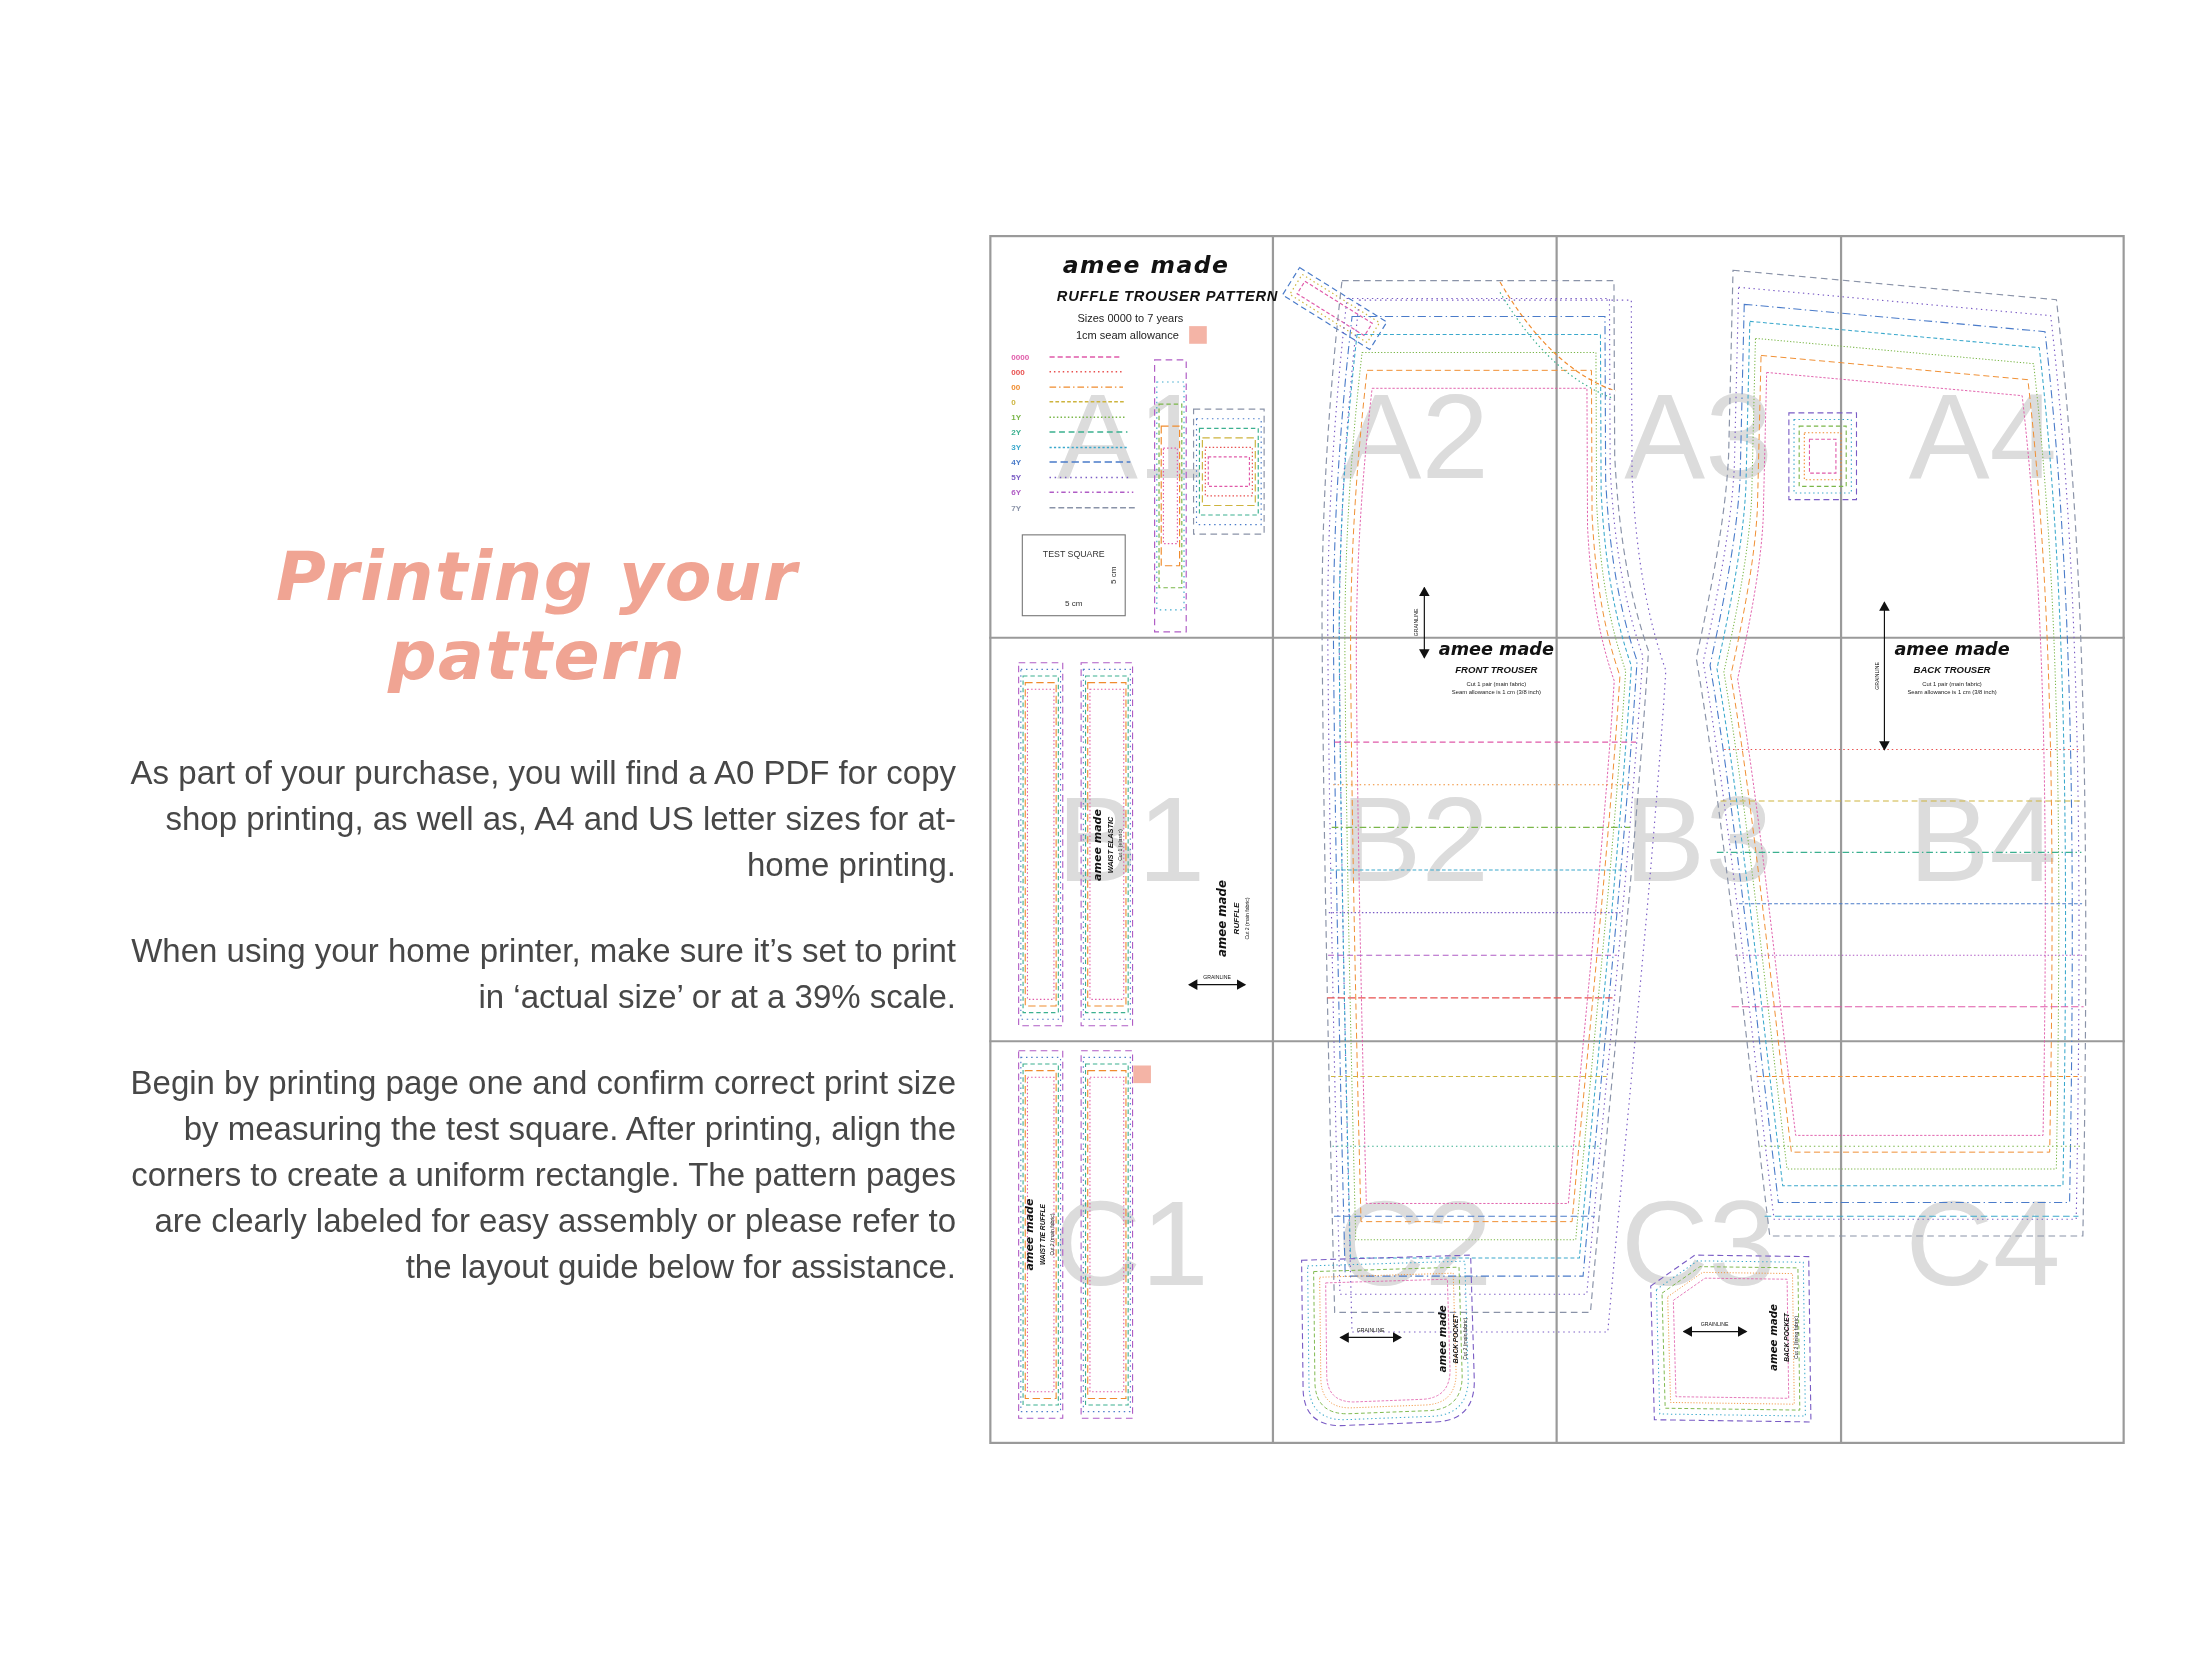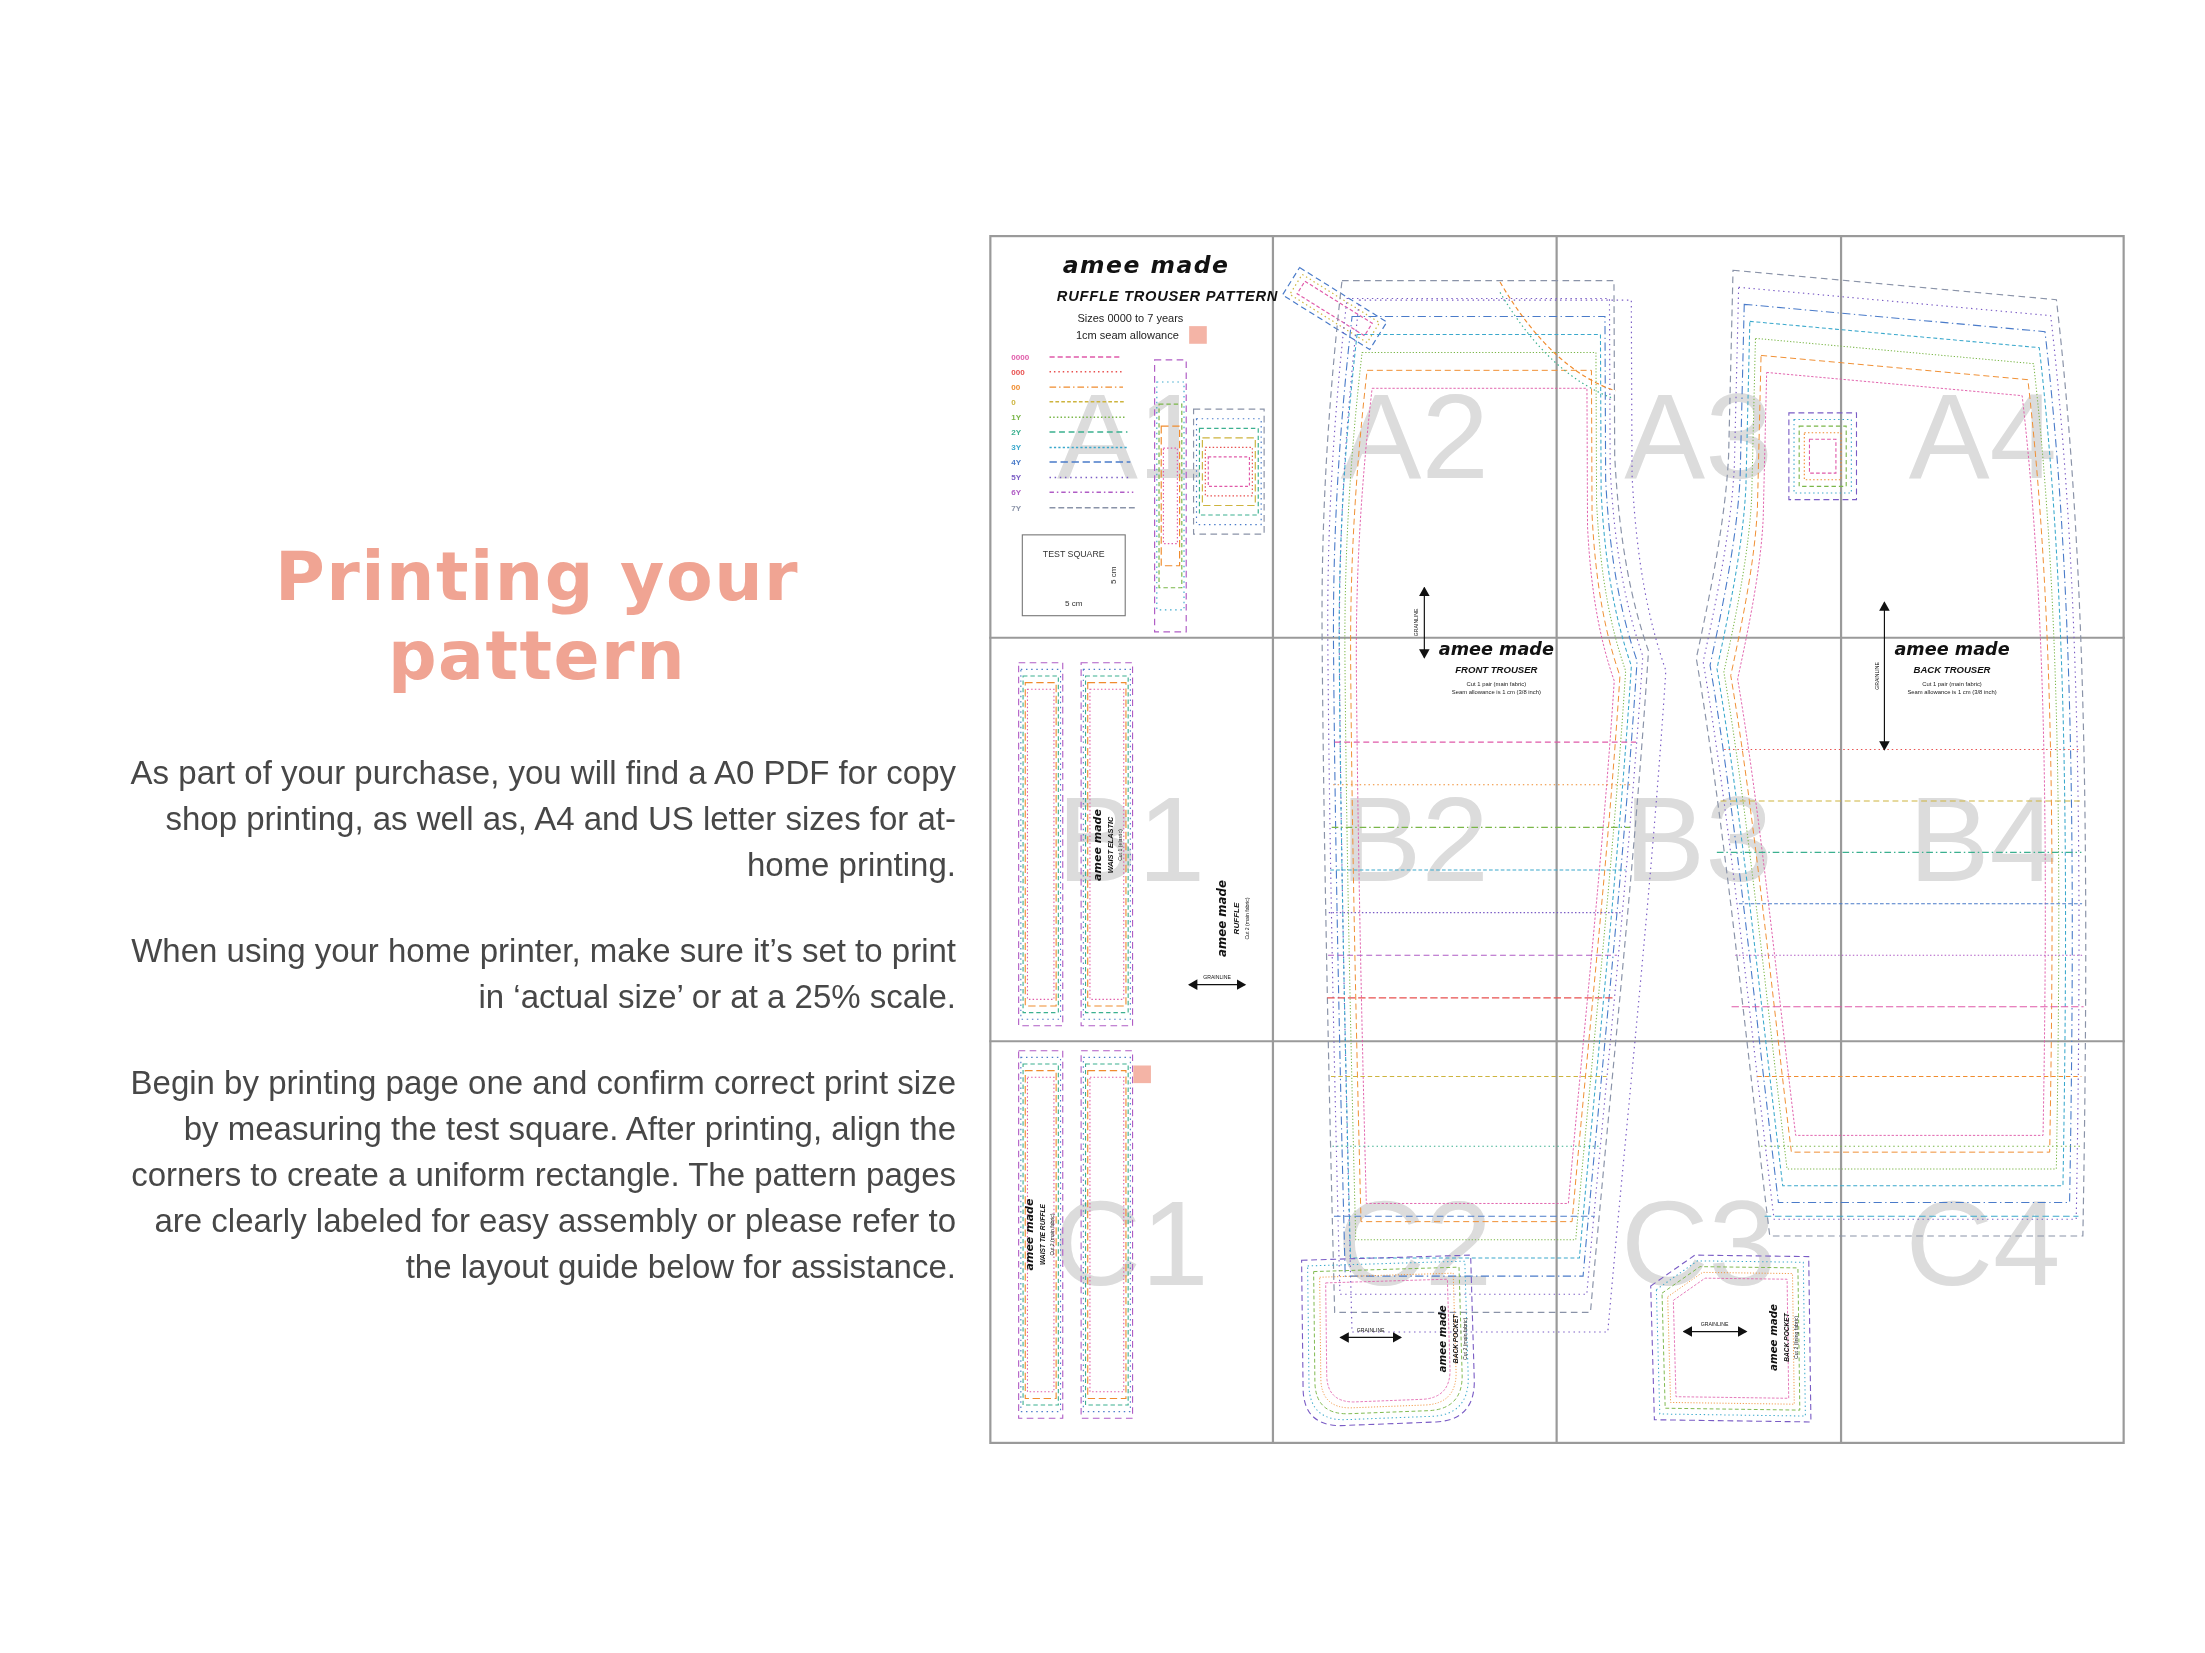--- a/index.html
+++ b/index.html
@@ -1,37 +1,37 @@
 <!DOCTYPE html>
 <html style="--accent: #f0a493; --accent-sq: #f4b4a6;font-size:11.8px"><head>
 <meta charset="utf-8">
 <style>
   html,body{margin:0;padding:0;background:#ffffff;}
   body{width:2205px;height:1654px;position:relative;overflow:hidden;
        font-family:"Liberation Sans",sans-serif;}
   .left-col{position:absolute;left:118px;top:537px;width:838px;text-align:center;}
-  .page-title{font-family:"DejaVu Sans",sans-serif;font-weight:800;
+  .page-title{font-family:"DejaVu Sans",sans-serif;font-style:italic;font-weight:800;
        font-size:68px;letter-spacing:1.5px;color:var(--accent,#f0a493);margin:0 0 55px 0;}
   .left-col p{font-size:33px;line-height:46px;color:#474747;margin:40px 0;font-weight:400;text-align:right;}
   .layout-guide{position:absolute;left:989px;top:235px;}
   svg text{font-family:"Liberation Sans",sans-serif;}
   .wm{font-size:165px;fill:#dcdcdc;font-weight:500;}
   .brand{font-family:"DejaVu Sans",sans-serif;font-weight:800;font-style:italic;fill:#121212;}
   .ptitle{font-weight:700;font-style:italic;fill:#121212;}
   .small{fill:#222;}
   .accent-sq{fill:var(--accent-sq,#f4b4a6);}
   .gl{stroke:#111;stroke-width:1.6;}
 </style>
 </head>
 <body>
 
 <div class="left-col">
   <h1 class="page-title">Printing your pattern</h1>
   <p>As part of your purchase, you will find a A0 PDF for copy shop printing, as well as, A4 and US letter sizes for at-home printing.</p>
-  <p>When using your home printer, make sure it’s set to print in ‘actual size’ or at a 25% scale.</p>
+  <p>When using your home printer, make sure it’s set to print in ‘actual size’ or at a 39% scale.</p>
   <p>Begin by printing page one and confirm correct print size by measuring the test square. After printing, align the corners to create a uniform rectangle. The pattern pages are clearly labeled for easy assembly or please refer to the layout guide below for assistance.</p>
 </div>
 
 <svg class="layout-guide" width="1136" height="1209" viewBox="0 0 1545 1645">
 
   <defs>
     <marker id="ah-e" markerWidth="9" markerHeight="9" refX="7" refY="4.5" orient="auto">
       <path d="M0,0 L8,4.5 L0,9 z" fill="#111"></path>
     </marker>
     <marker id="ah-s" markerWidth="9" markerHeight="9" refX="1" refY="4.5" orient="auto">

